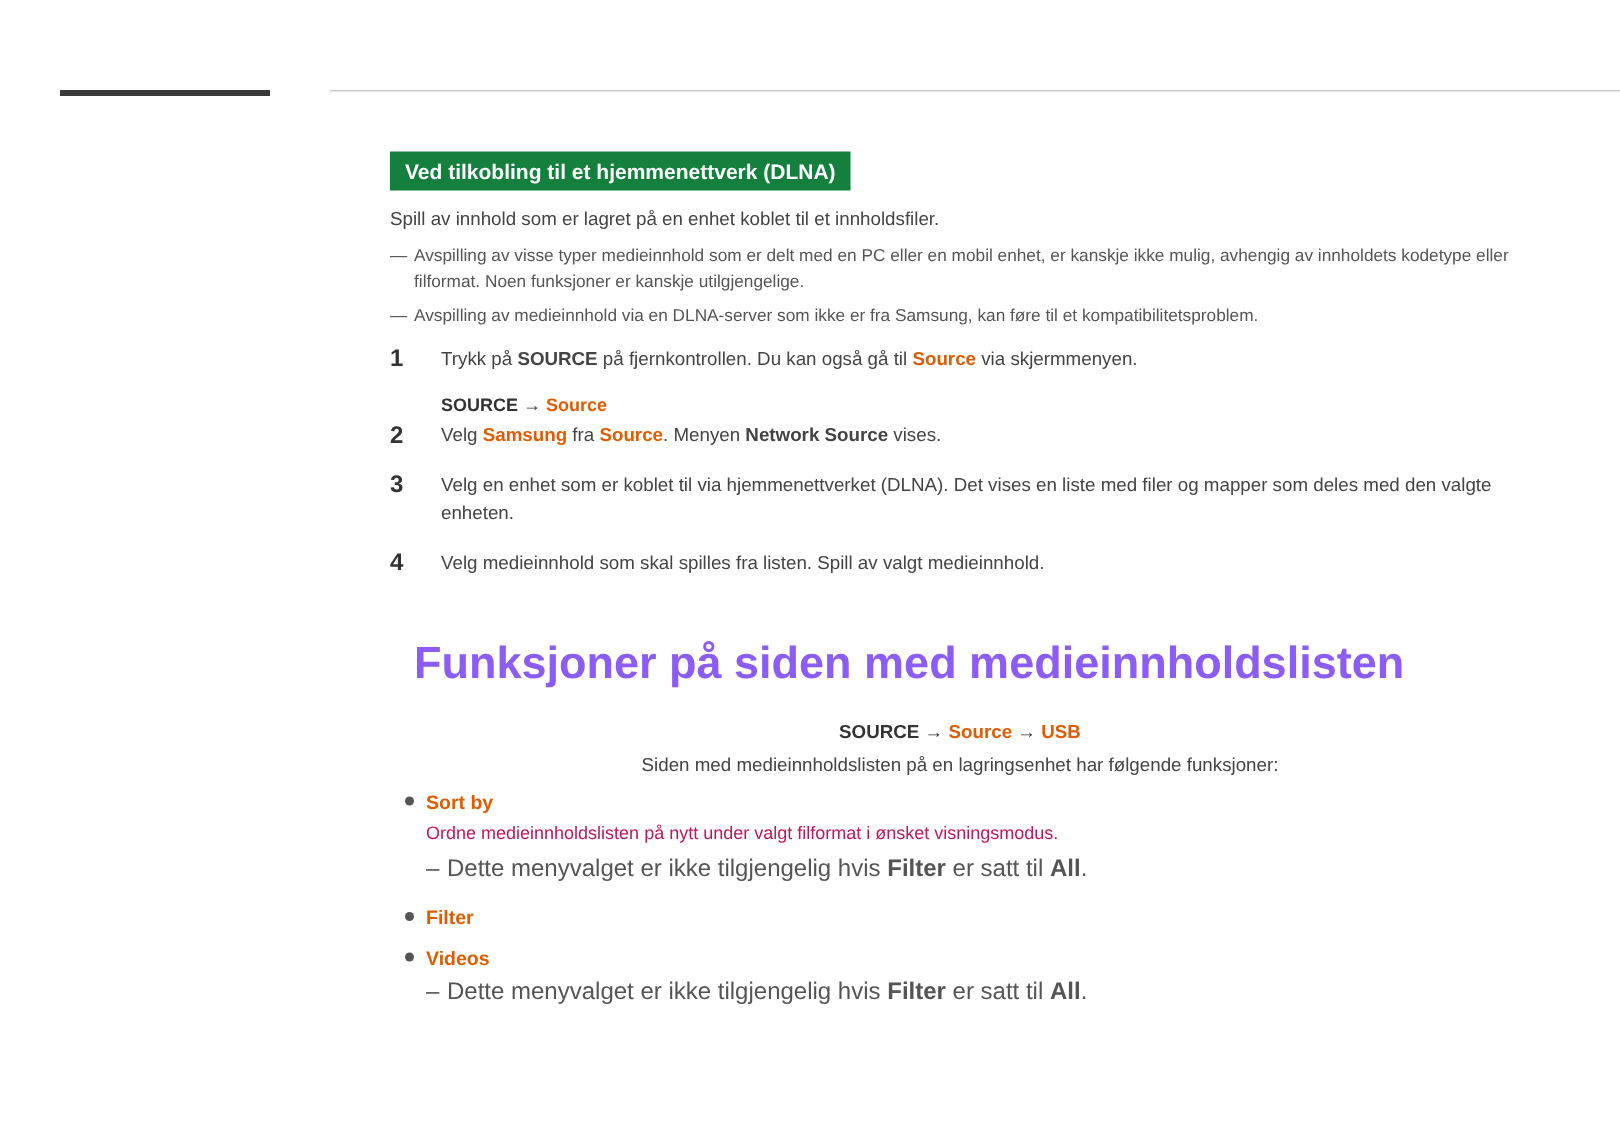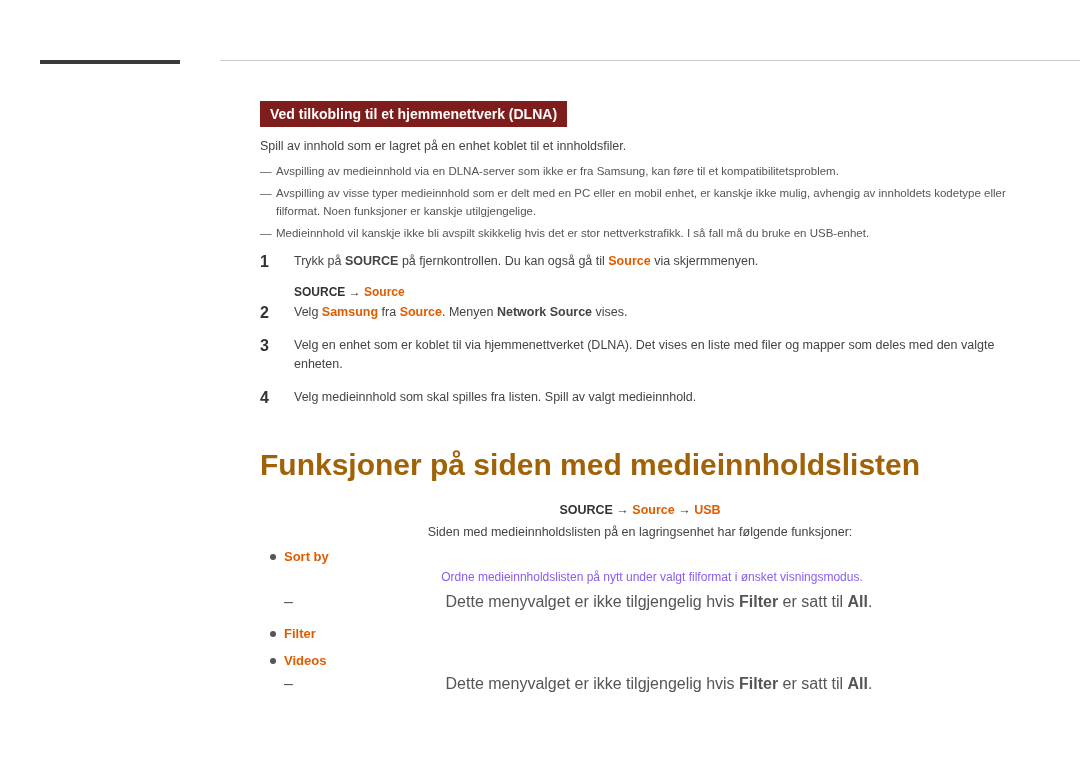--- a/index.html
+++ b/index.html
@@ -31,21 +31,21 @@
       background: #3a3a3a;
       margin-top: 0;
     }
     .main-content {
       flex: 1;
       padding: 40px 60px 40px 40px;
       border-top: 1.5px solid #ccc;
       margin-top: 60px;
     }
     .section-title {
-      background-color: #7f1d1d;
+      background-color: #15803d;
       color: #fff;
       font-size: 14px;
       font-weight: bold;
       padding: 5px 10px;
       display: inline-block;
       margin-bottom: 12px;
     }
     .section-intro {
       font-size: 12.5px;
       color: #444;
@@ -98,42 +98,41 @@
       font-weight: bold;
       color: #333;
       margin: 6px 0 4px 34px;
     }
     .source-line .orange { color: #e05c00; }
     strong { font-weight: bold; }
 
     .big-heading {
       font-size: 30px;
       font-weight: bold;
-      color: #a16207;
-      margin: 40px 0 20px 0;
+      color: #8b5cf6;
+      margin: 40px 0 20px 16px;
       line-height: 1.2;
     }
     .source-usb {
       font-size: 12.5px;
       font-weight: bold;
       color: #333;
       margin-bottom: 8px;
       text-align: center;
     }
     .source-usb .orange { color: #e05c00; }
     .features-intro {
       font-size: 12.5px;
       color: #444;
       margin-bottom: 10px;
       text-align: center;
     }
     .feature-list {
       list-style: none;
       margin-left: 10px;
-      text-align: center;
     }
     .feature-list > li {
       margin-bottom: 12px;
     }
     .feature-name {
       font-size: 13px;
       font-weight: bold;
       color: #e05c00;
       margin-bottom: 4px;
       display: flex;
@@ -143,21 +142,21 @@
       display: inline-block;
       width: 6px;
       height: 6px;
       background: #555;
       border-radius: 50%;
       margin-right: 8px;
       flex-shrink: 0;
     }
     .feature-desc {
       font-size: 12px;
-      color: #8b5cf6;
+      color: #be185d;
       margin-left: 14px;
       line-height: 1.5;
       margin-bottom: 4px;
     }
     .feature-note {
       font-size: 16px;
       color: #555;
       margin-left: 28px;
       position: relative;
       line-height: 1.5;
@@ -177,23 +176,22 @@
   <div class="sidebar">
     <div class="sidebar-bar"></div>
   </div>
   <div class="main-content">
 
     <div>
       <div class="section-title">Ved tilkobling til et hjemmenettverk (DLNA)</div>
       <p class="section-intro">Spill av innhold som er lagret på en enhet koblet til et innholdsfiler.</p>
 
       <ul class="note-list">
+        <li>Avspilling av visse typer medieinnhold som er delt med en PC eller en mobil enhet, er kanskje ikke mulig, avhengig av innholdets kodetype eller filformat. Noen funksjoner er kanskje utilgjengelige.</li>
         <li>Avspilling av medieinnhold via en DLNA-server som ikke er fra Samsung, kan føre til et kompatibilitetsproblem.</li>
-        <li>Avspilling av visse typer medieinnhold som er delt med en PC eller en mobil enhet, er kanskje ikke mulig, avhengig av innholdets kodetype eller filformat. Noen funksjoner er kanskje utilgjengelige.</li>
-        <li>Medieinnhold vil kanskje ikke bli avspilt skikkelig hvis det er stor nettverkstrafikk. I så fall må du bruke en USB-enhet.</li>
       </ul>
 
       <ol class="steps">
 
         <li class="step">
           <span class="step-number">1</span>
           <div class="step-content">
             Trykk på <strong>SOURCE</strong> på fjernkontrollen. Du kan også gå til <span class="orange bold">Source</span> via skjermmenyen.
           </div>
         </li>

